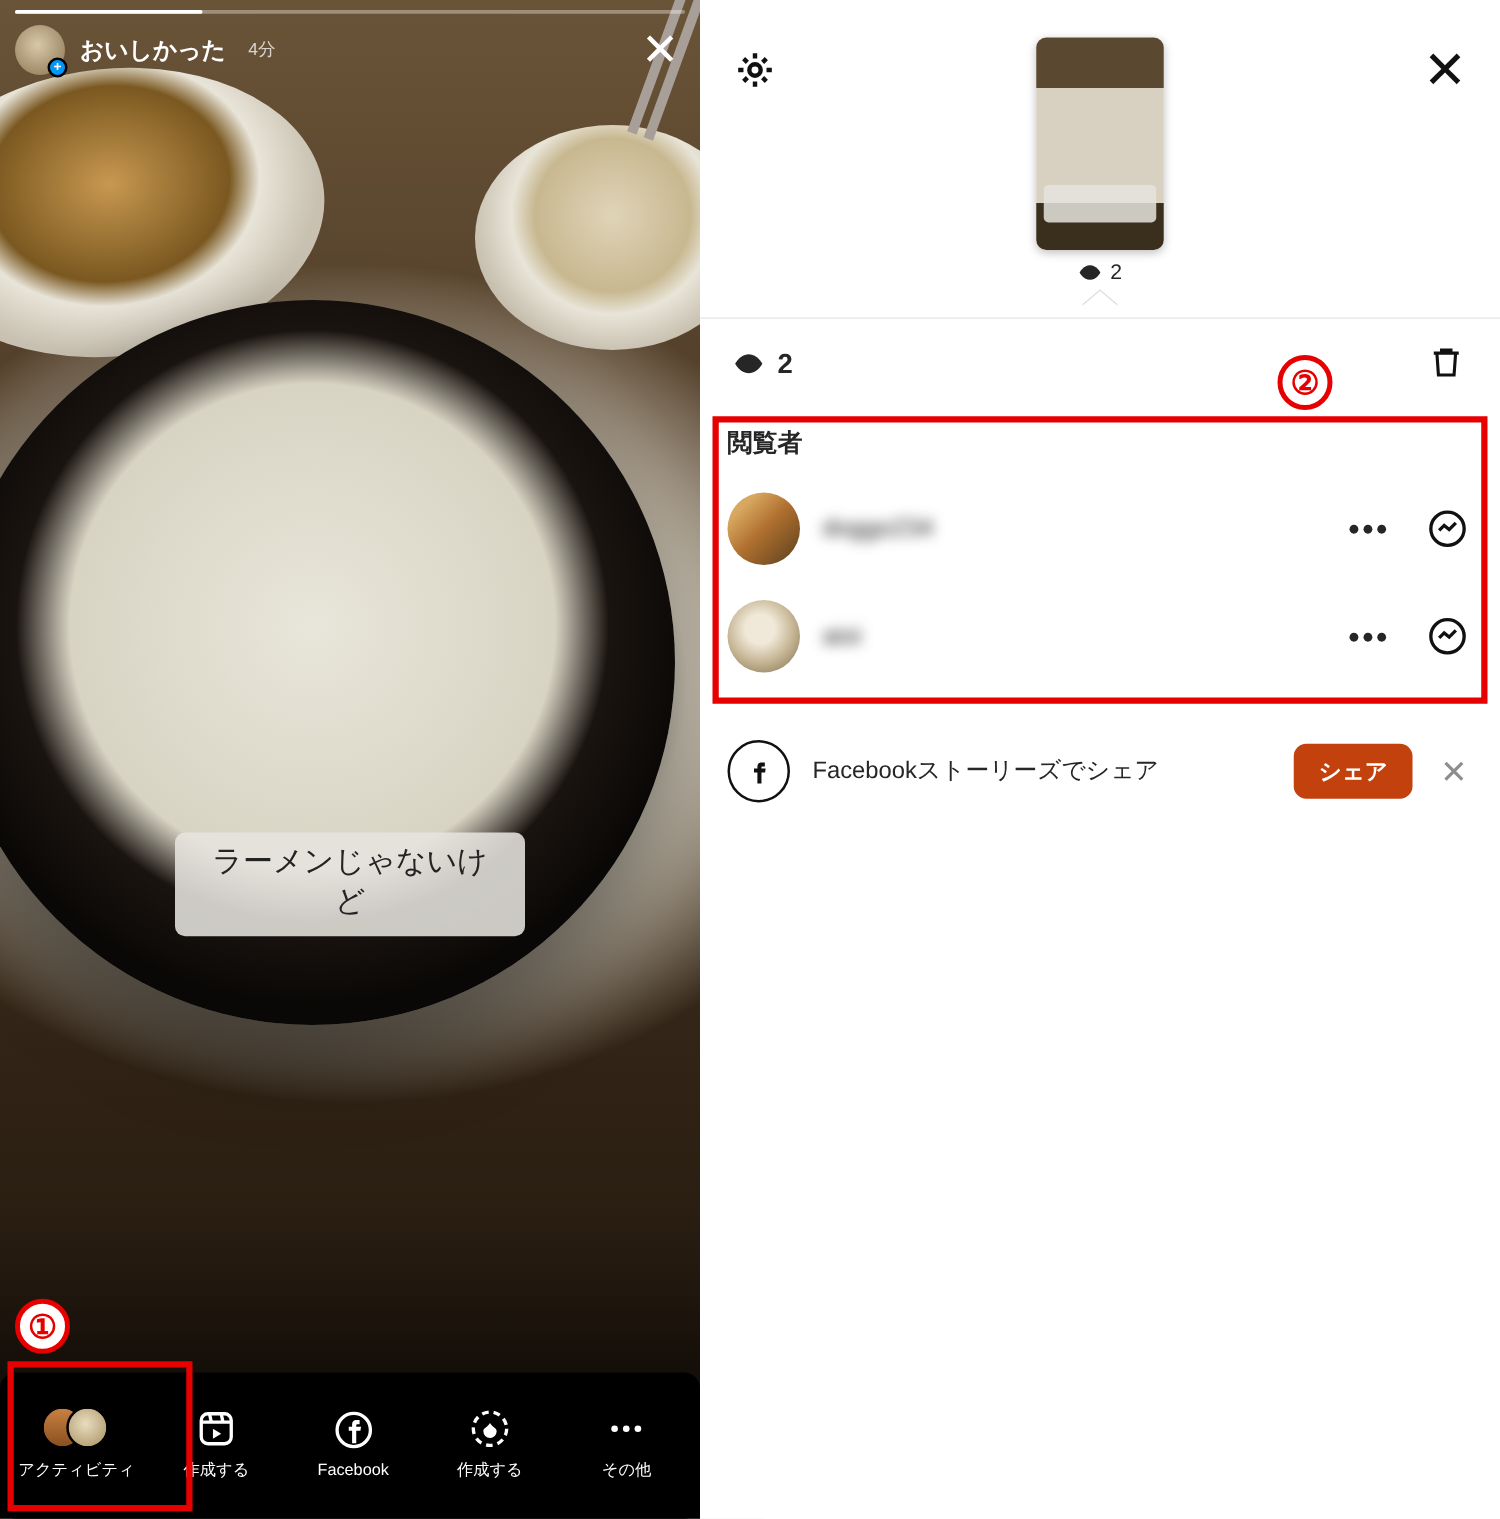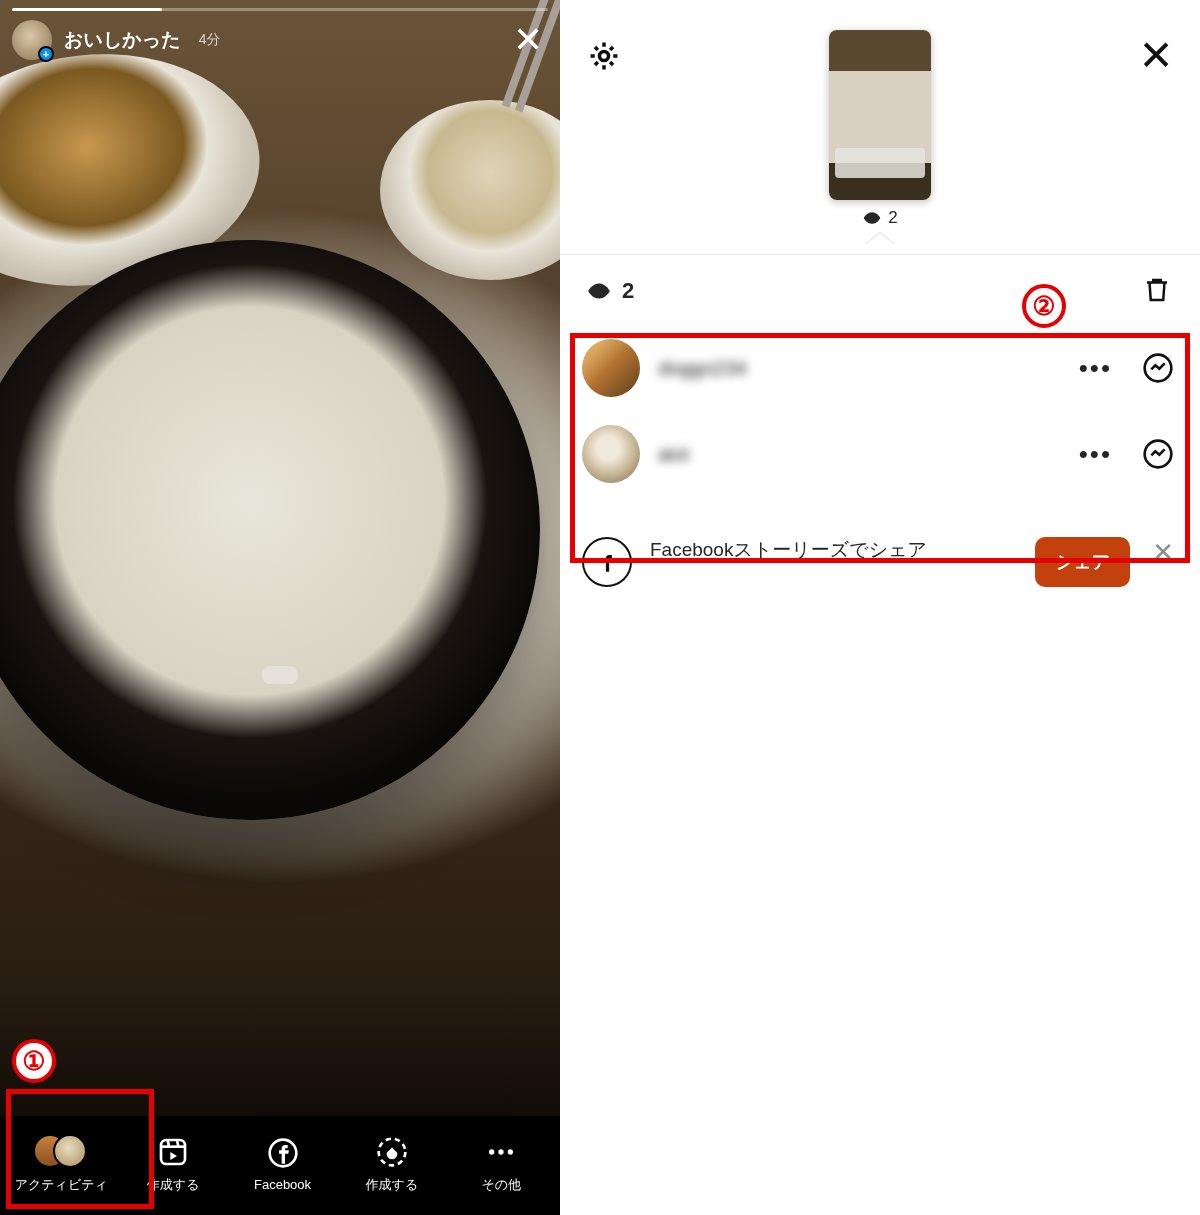--- a/index.html
+++ b/index.html
@@ -55,23 +55,24 @@
     width:40px; text-align:center; cursor:pointer; }
 
   .caption {
     position:absolute; left:50%; transform:translateX(-50%); top:666px;
     background: rgba(230,228,222,.88); padding:8px 18px 10px; border-radius:8px;
     text-align:center; color:#232323; font-size:24px; line-height:1.35;
   }
   .heart { color:#e2264d; }
 
   .bottom-bar {
-    position:absolute; left:0; right:0; bottom:0; height:99px;
+    position:absolute; left:0; right:0; bottom:0; height:117px;
     background:#000; display:flex; align-items:center; justify-content:space-around;
     padding: 6px 4px 10px;
+    border-radius: 13px;
   }
   .bbtn { display:flex; flex-direction:column; align-items:center; gap:6px;
     color:#fff; font-size:13px; min-width:88px; cursor:pointer; }
   .bbtn .ic { width:36px; height:36px; display:flex; align-items:center; justify-content:center; }
   .bbtn svg { width:32px; height:32px; stroke:#fff; fill:none; stroke-width:2; }
   .activity-avs { width:56px; height:36px; position:relative; }
   .activity-avs .a1, .activity-avs .a2 { position:absolute; width:34px; height:34px; border-radius:50%; border:2px solid #000; }
   .activity-avs .a1 { left:0; background: linear-gradient(#c88040,#8a5020); }
   .activity-avs .a2 { left:20px; background: radial-gradient(circle at 45% 40%, #e8dcc0, #a89060); }
 
@@ -113,21 +114,21 @@
 
   .viewer { display:flex; align-items:center; padding:14px 22px; gap:18px; }
   .vavatar { width:58px; height:58px; border-radius:50%; flex-shrink:0; }
   .va1 { background: linear-gradient(135deg,#d8a860 20%, #b07030 50%, #6a4820 90%); }
   .va2 { background: radial-gradient(circle at 45% 40%, #f0e8d8 25%, #c8b898 55%, #8a7a58 90%); }
   .vname { flex:1; font-size:20px; color:#262626; filter: blur(5px); }
   .vmore { font-size:26px; letter-spacing:2px; color:#262626; cursor:pointer; padding:0 8px;}
   .vmsg { width:40px; height:40px; display:flex; align-items:center; justify-content:center; cursor:pointer;}
   .vmsg svg { width:32px; height:32px; stroke:#111; fill:none; stroke-width:2; }
 
-  .fb-row { display:flex; padding:18px 22px; gap:18px; margin-top:22px; }
+  .fb-row { display:flex; align-items:center; padding:18px 22px; gap:18px; margin-top:22px; }
   .fb-ic { width:50px; height:50px; border:2.5px solid #111; border-radius:50%;
     display:flex; align-items:center; justify-content:center; flex-shrink:0; }
   .fb-ic svg { width:26px; height:26px; fill:#111; }
   .fb-text { flex:1; font-size:19px; color:#262626; line-height:1.35; }
   .fb-share { background:#c2410c; color:#fff; border:none; border-radius:10px;
     padding:10px 20px; font-size:18px; font-weight:600; cursor:pointer; }
   .fb-x { color:#8e8e8e; font-size:26px; font-weight:300; cursor:pointer; padding:0 4px; }
 </style>
 </head>
 <body>
@@ -147,20 +148,21 @@
   <div class="story-header">
     <div class="avatar">
       <div class="plus">+</div>
     </div>
     <span class="story-title">おいしかった</span>
     <span class="story-time">4分</span>
     <div class="story-close">✕</div>
   </div>
 
   <div class="caption">
+    <div>ラーメンじゃないけど</div>
   </div>
 
   <div class="bottom-bar">
     <div class="bbtn">
       <div class="activity-avs">
         <div class="a1"></div>
           <div class="a2"></div>
       </div>
       <span>アクティビティ</span>
     </div>
@@ -246,20 +248,21 @@
         </svg>
       <span>2</span>
     </div>
     <div class="trash">
       <svg viewBox="0 0 24 24">
           <path d="M4 6h16M9 6V4h6v2M6 6l1 14h10l1-14"></path>
         </svg>
     </div>
   </div>
 
+  <div class="section-h">閲覧者</div>
 
   <div class="viewer">
     <div class="vavatar va1"></div>
     <div class="vname">doggo234</div>
     <div class="vmore">•••</div>
     <div class="vmsg">
       <svg viewBox="0 0 24 24">
           <circle cx="12" cy="12" r="10"></circle>
           <path d="M7 13l3-3 3 2.5 4-4"></path>
         </svg>

